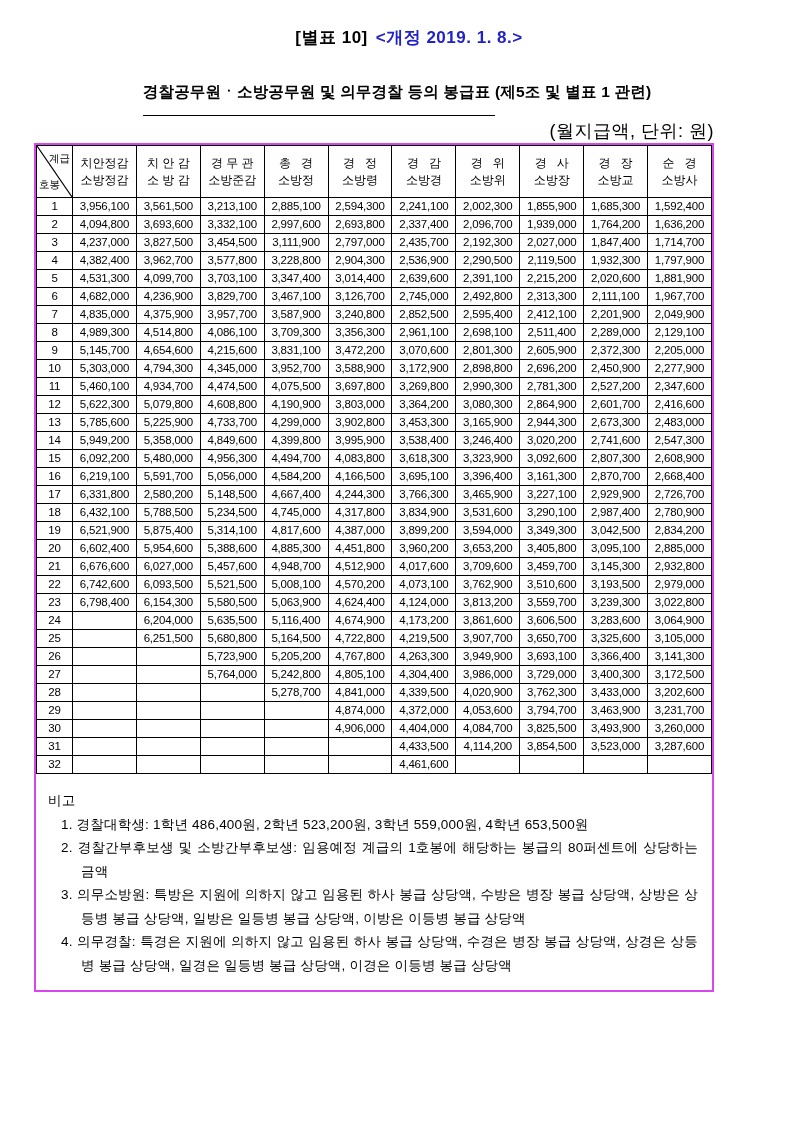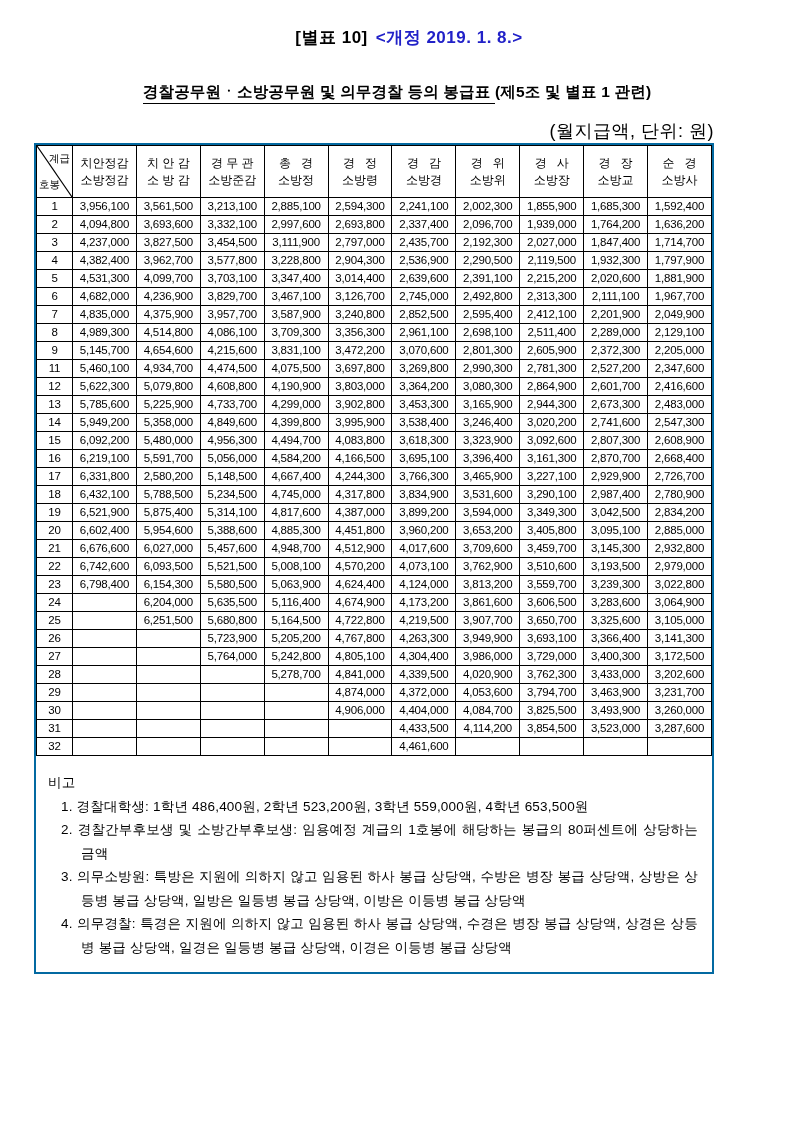--- a/index.html
+++ b/index.html
@@ -11,27 +11,27 @@
   }
   .title-line {
     position:absolute; top:26px; left:0; width:100%;
     text-align:center; font-size:17px; font-weight:bold; letter-spacing:.5px;padding-left:24px;
   }
   .rev { margin-left:8px; }
   .subtitle {
     position:absolute; top:82px; left:0; width:100%;
     text-align:center; font-size:15.5px; font-weight:bold; letter-spacing:.2px;
   }
-  .u { border-bottom:1.5px solid #000; padding-bottom:3px; }
+  .u { border-bottom:1.5px solid #000; padding-bottom:15px; }
   .unit-note {
     position:absolute; top:119px; right:80px; font-size:18px; letter-spacing:.5px;
   }
   .bigbox {
     position:absolute; left:34px; top:143px; width:680px;
-    border:2px solid #0369a1; background:#fff;
+    border:2px solid #d946ef; background:#fff;
   }
   table.grid { border-collapse:collapse; width:100%; table-layout:fixed; }
   .grid th, .grid td {
     border:1px solid #000; text-align:center; vertical-align:middle; overflow:hidden;
   }
   .grid th {
     height:52px; font-size:12px; font-weight:normal; line-height:17px; padding:0;
   }
   .grid th .hl { white-space:pre; }
   .grid td {
@@ -241,20 +241,33 @@
             <td>4,215,600</td>
             <td>3,831,100</td>
             <td>3,472,200</td>
             <td>3,070,600</td>
             <td>2,801,300</td>
             <td>2,605,900</td>
             <td>2,372,300</td>
             <td>2,205,000</td>
           </tr>
           <tr>
+            <td class="step">10</td>
+            <td>5,303,000</td>
+            <td>4,794,300</td>
+            <td>4,345,000</td>
+            <td>3,952,700</td>
+            <td>3,588,900</td>
+            <td>3,172,900</td>
+            <td>2,898,800</td>
+            <td>2,696,200</td>
+            <td>2,450,900</td>
+            <td>2,277,900</td>
+          </tr>
+          <tr>
             <td class="step">11</td>
             <td>5,460,100</td>
             <td>4,934,700</td>
             <td>4,474,500</td>
             <td>4,075,500</td>
             <td>3,697,800</td>
             <td>3,269,800</td>
             <td>2,990,300</td>
             <td>2,781,300</td>
             <td>2,527,200</td>

